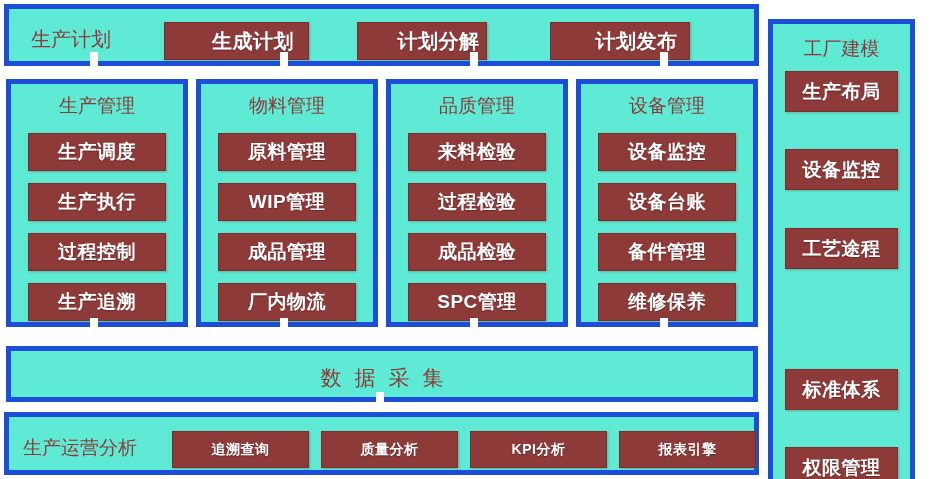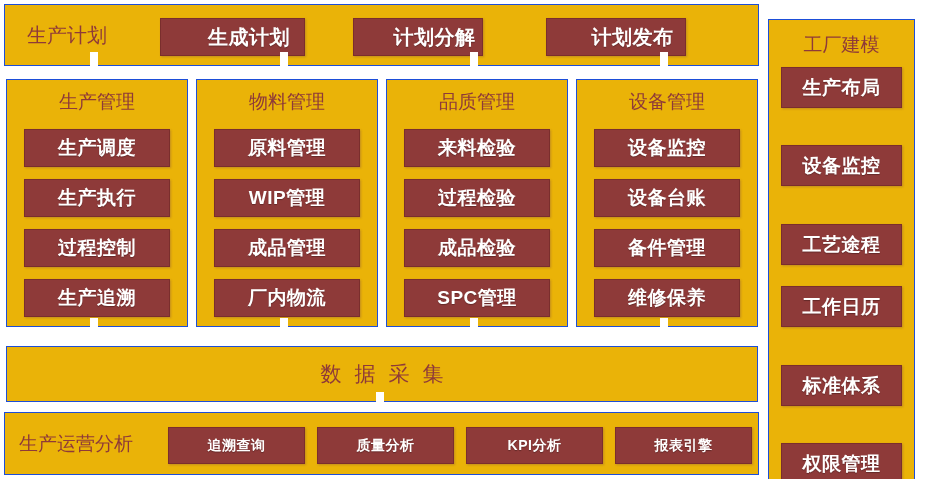--- a/index.html
+++ b/index.html
@@ -12,22 +12,22 @@
 
   #root {
     position: relative;
     width: 937px; height: 479px;
     background: #ffffff;
   }
 
   
   .panel {
     position: absolute;
-    background: #eab308;
-    border: 1px solid #1d4ed8;
+    background: #5eead4;
+    border: 5px solid #1d4ed8;
   }
 
   
   .tile {
     background: #8E3A39;
     border: 1px solid #7A2E2D;
     color: #ffffff;
     display: flex;
     align-items: center;
     justify-content: center;
@@ -248,18 +248,17 @@
     <div class="tile ops-tile" id="ops-tile-1">质量分析</div>
     <div class="tile ops-tile" id="ops-tile-2">KPI分析</div>
     <div class="tile ops-tile" id="ops-tile-3">报表引擎</div>
   </div>
 
   <div class="panel" id="fm-panel">
     <div class="section-title" id="fm-title">工厂建模</div>
     <div class="tile fm-tile fm0">生产布局</div>
     <div class="tile fm-tile fm1">设备监控</div>
     <div class="tile fm-tile fm2">工艺途程</div>
-    <div class="tile fm-tile fm3">工作日历</div>
     <div class="tile fm-tile fm4">标准体系</div>
     <div class="tile fm-tile fm5">权限管理</div>
   </div>
 
 </div>
 
 </body></html>

